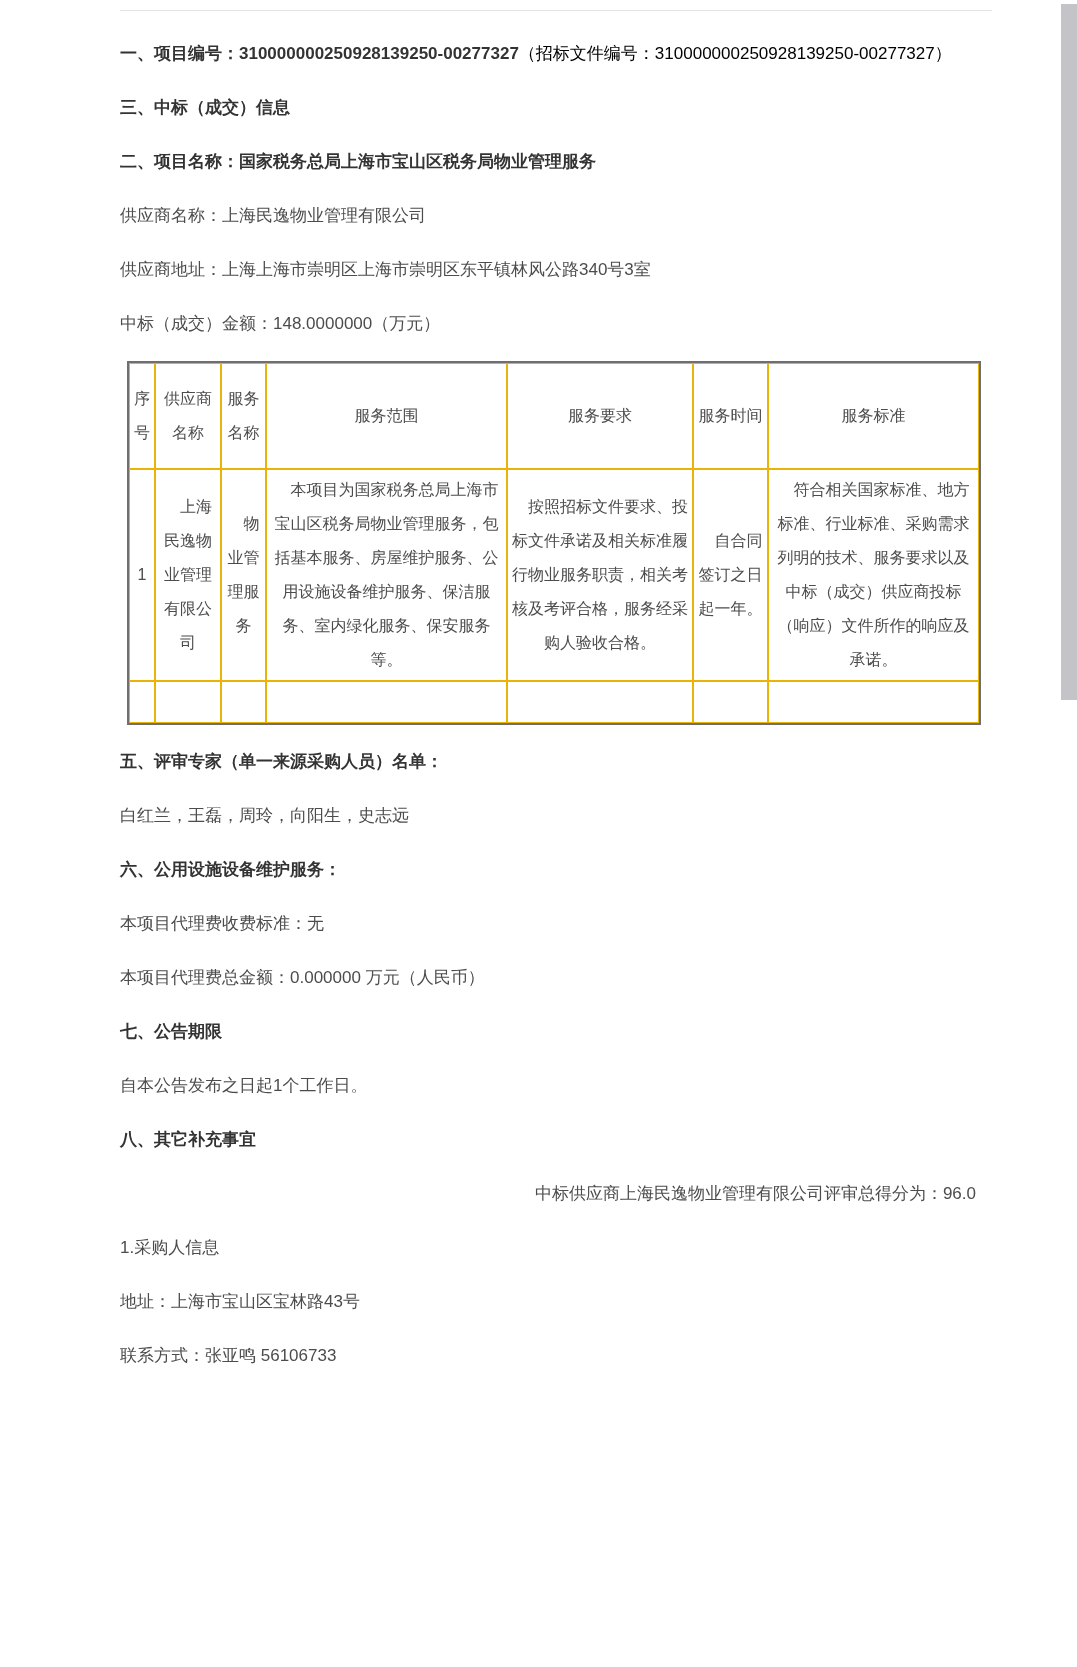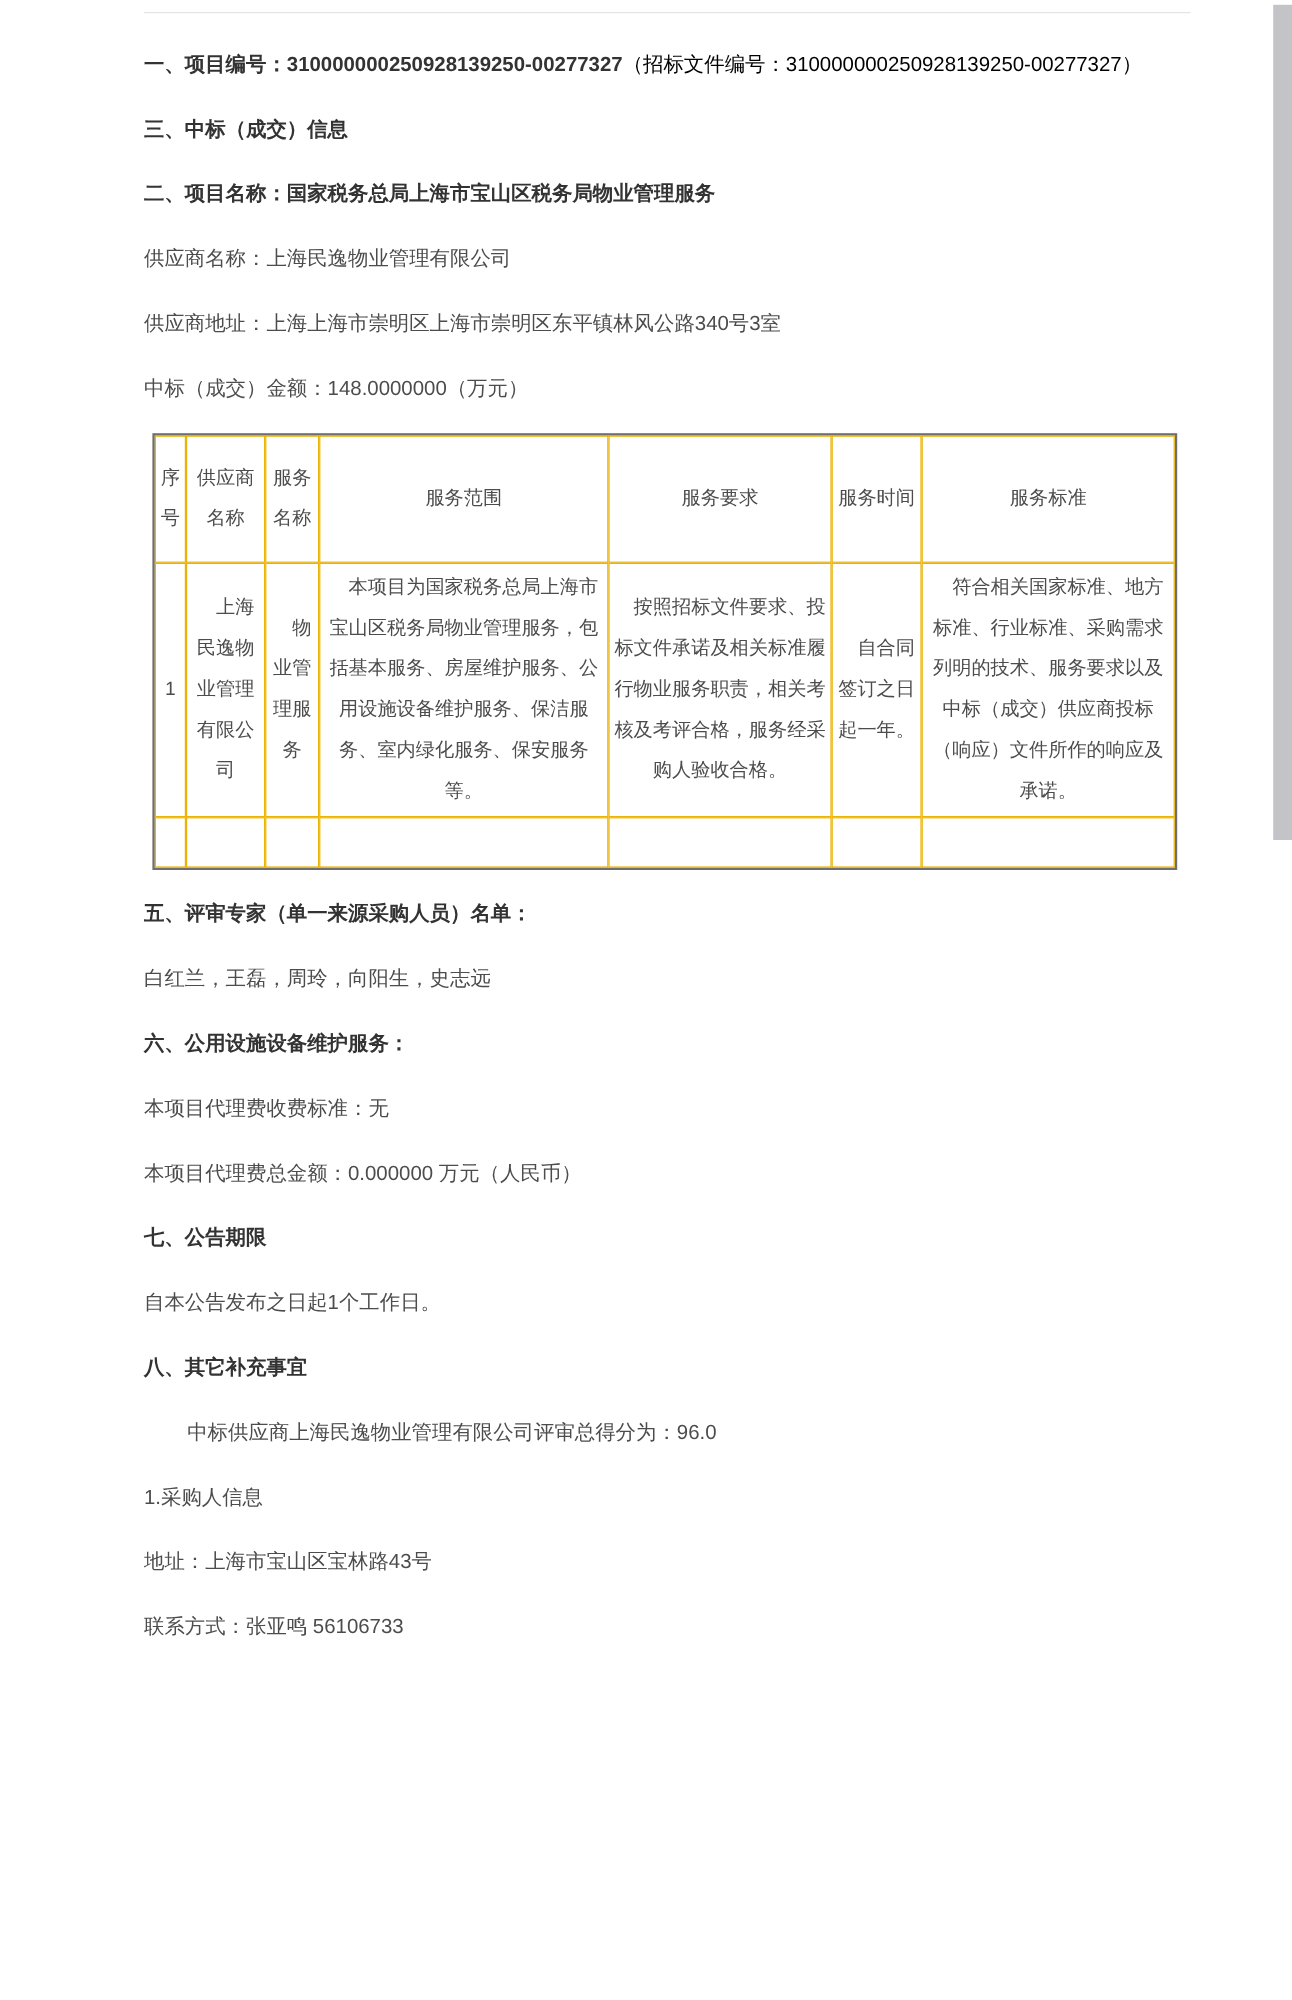--- a/index.html
+++ b/index.html
@@ -13,21 +13,21 @@
   .page{
     position:absolute;left:120px;top:0;width:872px;
   }
   .topline{
     border-top:1px solid #e4e4e4;height:0;margin:10px 0 0 0;width:872px;
   }
   .content{width:856px;padding-top:6px;}
   p{margin:20px 0;line-height:34px;}
   .h{font-weight:bold;color:#333333;}
   .note{font-weight:normal;color:#000000;}
-  .indent{padding-left:36px;}
+  .indent{padding-left:36px;text-align:right;}
   
   table.lots{
     border-collapse:separate;border-spacing:0;
     border:2px solid #6f6f6f;
     table-layout:fixed;width:854px;
     margin:18px 0 18px 7px;
     font-size:16px;color:#4c4c4c;
   }
   table.lots td{
     border:1px solid #eab308;

